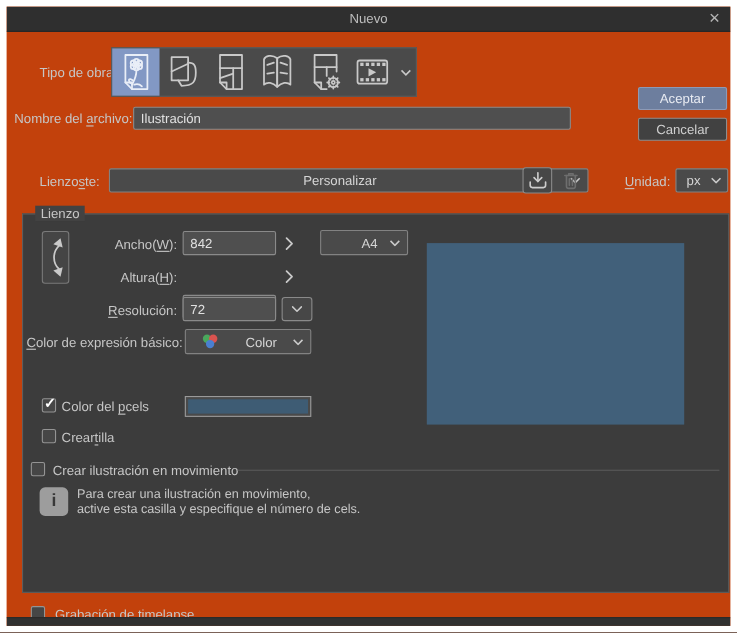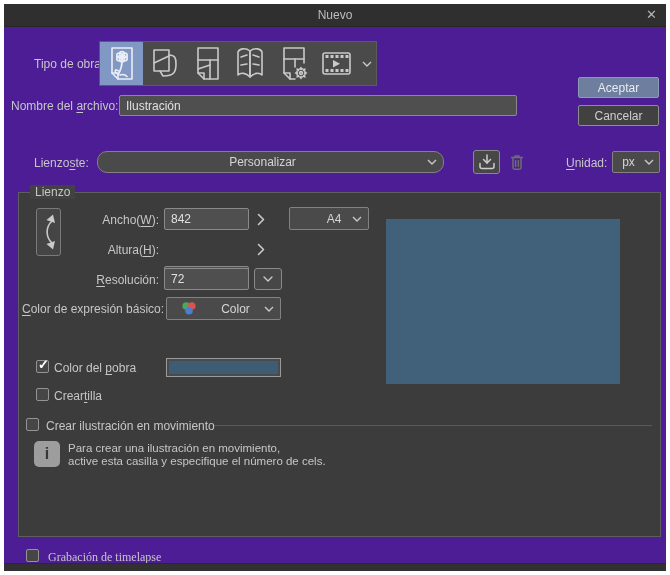--- a/index.html
+++ b/index.html
@@ -1,19 +1,19 @@
 <!DOCTYPE html>
 <html><head>
 <meta charset="utf-8">
 <style>
   html,body{margin:0;padding:0;background:#222;}
   .window{
-    position:relative;width:670px;height:575px;background:#4c1d95;
+    position:relative;width:670px;height:575px;background:#c2410c;
     font-family:"Liberation Sans",sans-serif;font-size:12px;color:#c9c9c9;
-    overflow:hidden;box-sizing:border-box;border:4px solid #ffffff;
+    overflow:hidden;box-sizing:border-box;border:6px solid #ffffff;
   }
   .titlebar{position:absolute;left:0;top:0;right:0;height:22px;background:#2f2f2f;border-bottom:1px solid #262626;}
   .title{position:absolute;left:0;width:100%;text-align:center;line-height:22px;color:#bdbdbd;}
   .closebtn{position:absolute;right:9px;top:0;line-height:22px;color:#b5b5b5;font-size:13px;}
   .label{position:absolute;white-space:nowrap;color:#c6c6c6;}
   .rlabel{text-align:right;}
   .mn{text-decoration:underline;text-underline-offset:2px;}
   .toolbar{position:absolute;left:95px;top:37px;width:278px;height:45px;background:#4a4a4a;border:1px solid #5c5c5c;box-sizing:border-box;display:flex;align-items:center;}
   .tool{width:43px;height:43px;display:flex;align-items:center;justify-content:center;}
   .tool svg{stroke:#c9c9c9;fill:none;stroke-width:1.6;stroke-linejoin:round;stroke-linecap:round;}
@@ -134,21 +134,21 @@
     </div>
   </div>
 
   <div class="btn btn-accept" style="background: rgb(109, 126, 158);">Aceptar</div>
   <div class="btn btn-cancel">Cancelar</div>
 
   <span class="label" style="left:7px;top:95px;"><span>Nombre del </span><span class="mn">a</span><span>rchivo:</span></span>
   <input class="tinput" style="left: 115px; top: 91px; width: 398px; height: 21px;" type="text" value="Ilustración">
 
   <span class="label" style="left:30px;top:152px;"><span>Lienzo</span><span class="mn">s</span><span>te:</span></span>
-  <div class="select" style="left:93px;top:147px;width:347px;height:22px;border-radius:10px;">
+  <div class="select" style="left:93px;top:147px;width:436px;height:22px;">
     <span class="val">Personalizar</span>
     <svg class="chev" style="margin-right:6px;" width="10" height="6" viewBox="0 0 10 6">
       <polyline points="1,1 5,5 9,1" fill="none" stroke="#c9c9c9" stroke-width="1.4"></polyline>
     </svg>
   </div>
   <div class="iconbtn" style="left:469px;top:146px;width:27px;height:24px;">
     <svg width="18" height="16" viewBox="0 0 18 16">
       <path d="M9 1 v8"></path>
       <polyline points="5.5,5.5 9,9 12.5,5.5"></polyline>
       <path d="M2 9.5 v3 a2 2 0 0 0 2 2 h10 a2 2 0 0 0 2 -2 v-3"></path>
@@ -225,21 +225,21 @@
       <span>Color</span>
     </span>
     <svg class="chev" style="margin-right:6px;" width="10" height="6" viewBox="0 0 10 6">
       <polyline points="1,1 5,5 9,1" fill="none" stroke="#c9c9c9" stroke-width="1.4"></polyline>
     </svg>
   </div>
 
   <div class="cb" style="left:32px;top:356px;">
     <span>✓</span>
   </div>
-  <span class="label" style="left:50px;top:357px;"><span>Color del </span><span class="mn">p</span><span>obra</span></span>
+  <span class="label" style="left:50px;top:357px;"><span>Color del </span><span class="mn">p</span><span>cels</span></span>
   <div class="swatch" style="left:162px;top:354px;width:115px;height:19px;">
     <div class="fill" style="background: rgb(62, 92, 116);"></div>
   </div>
 
   <div class="cb" style="left:32px;top:384px;">
     <span></span>
   </div>
   <span class="label" style="left:50px;top:385px;"><span>Crear</span><span class="mn">t</span><span>illa</span></span>
 
   <div class="cb" style="left:22px;top:414px;">
@@ -248,16 +248,16 @@
   <span class="label" style="left:42px;top:415px;">Crear ilustración en movimiento</span>
   <div class="sepline" style="left:210px;top:421px;width:438px;"></div>
 
   <div class="infoicon">i</div>
   <span class="infotext" style="left:64px;top:438px;">Para crear una ilustración en movimiento,</span>
   <span class="infotext" style="left:64px;top:451px;">active esta casilla y especifique el número de cels.</span>
 
   <div class="cb" style="left:22px;top:545px;">
     <span></span>
   </div>
-  <span class="label" style="left:44px;top:546px;font-family:Liberation Serif, serif;">Grabación de timelapse</span>
+  <span class="label" style="left:44px;top:546px;">Grabación de timelapse</span>
 
   <div class="bottomstrip"></div>
 </div>
 
 </body></html>

